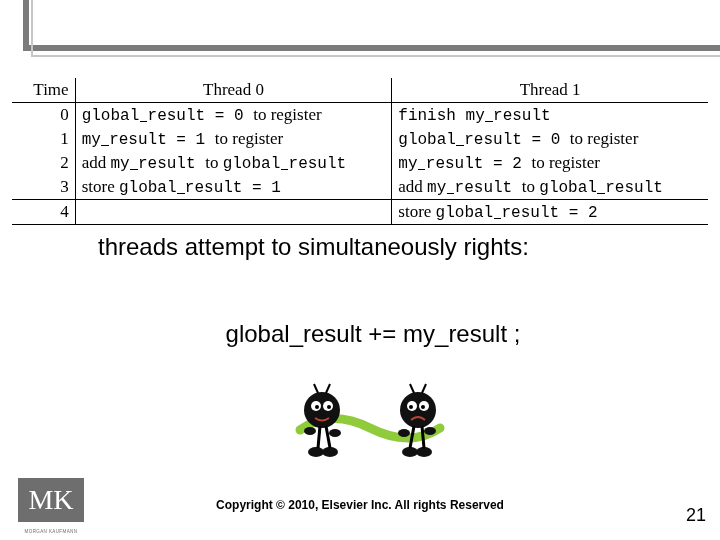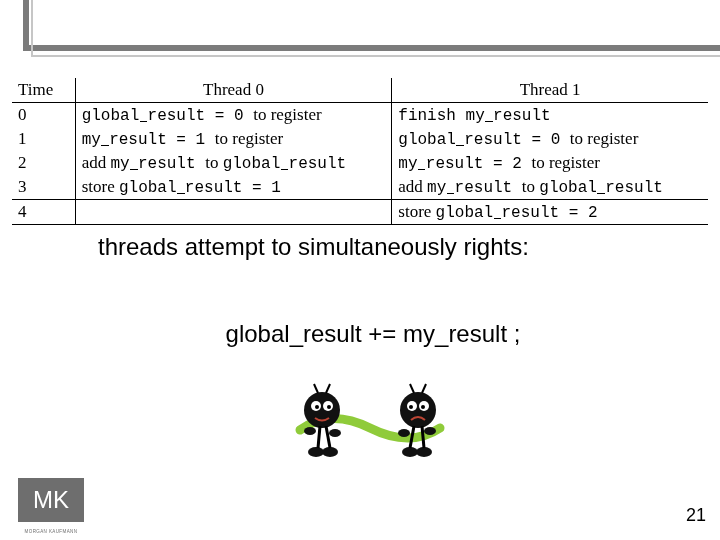--- a/index.html
+++ b/index.html
@@ -66,21 +66,21 @@
     padding: 2px 6px;
     font-size: 17px;
     vertical-align: middle;
     text-align: left;
   }
   .race-table thead th {
     font-weight: normal;
     text-align: center;
     border-bottom: 1px solid #000;
   }
-  .race-table .col-time { width: 52px; text-align: left; }
+  .race-table .col-time { width: 52px; text-align: right; }
   .race-table .col-t0 { width: 320px; margin-left: 8px; }
   .race-table .col-t1 { width: 320px; }
   .sep-r { border-right: 1px solid #000; }
   .race-table tbody tr.hr td { border-top: 1px solid #000; }
   .race-table tbody tr.hrb td { border-bottom: 1px solid #000; }
   .tt { font-family: "Courier New", Courier, monospace; font-size: 16px; white-space: nowrap; }
   .rm { font-family: "Times New Roman", Times, serif; }
   
   .us { display: inline-block; width: 0.45em; border-bottom: 1.2px solid #000; vertical-align: -0.12em; margin: 0 0.02em; }
 
@@ -142,22 +142,22 @@
     bottom: 18px;
     width: 66px;
     height: 44px;
     background: #6e6e6e;
     color: #fff;
     display: flex;
     align-items: center;
     justify-content: center;
   }
   .mk-logo .mk-text {
-    font-family: Liberation Sans, sans-serif;
-    font-size: 24px;
+    font-family: Liberation Serif, serif;
+    font-size: 28px;
     letter-spacing: 0;
   }
   .mk-sub {
     position: absolute;
     left: 18px;
     bottom: 6px;
     width: 66px;
     text-align: center;
     font-family: Arial, Helvetica, sans-serif;
     font-size: 4.5px;
@@ -265,20 +265,21 @@
       <line x1="142" y1="25" x2="146" y2="16" stroke="#000" stroke-width="2"></line>
       <ellipse cx="124" cy="65" rx="6" ry="4" fill="#111"></ellipse>
       <ellipse cx="150" cy="63" rx="6" ry="4" fill="#111"></ellipse>
       <ellipse cx="130" cy="84" rx="8" ry="5" fill="#111"></ellipse>
       <ellipse cx="144" cy="84" rx="8" ry="5" fill="#111"></ellipse>
       <line x1="134" y1="58" x2="130" y2="80" stroke="#000" stroke-width="3"></line>
       <line x1="142" y1="58" x2="144" y2="80" stroke="#000" stroke-width="3"></line>
     </g>
   </svg>
 
+  <div class="copyright">Copyright © 2010, Elsevier Inc. All rights Reserved</div>
 
   <div class="mk-logo">
     <span class="mk-text">MK</span>
   </div>
   <div class="mk-sub">MORGAN KAUFMANN</div>
 
   <div class="pagenum">21</div>
 
 </div>
 

